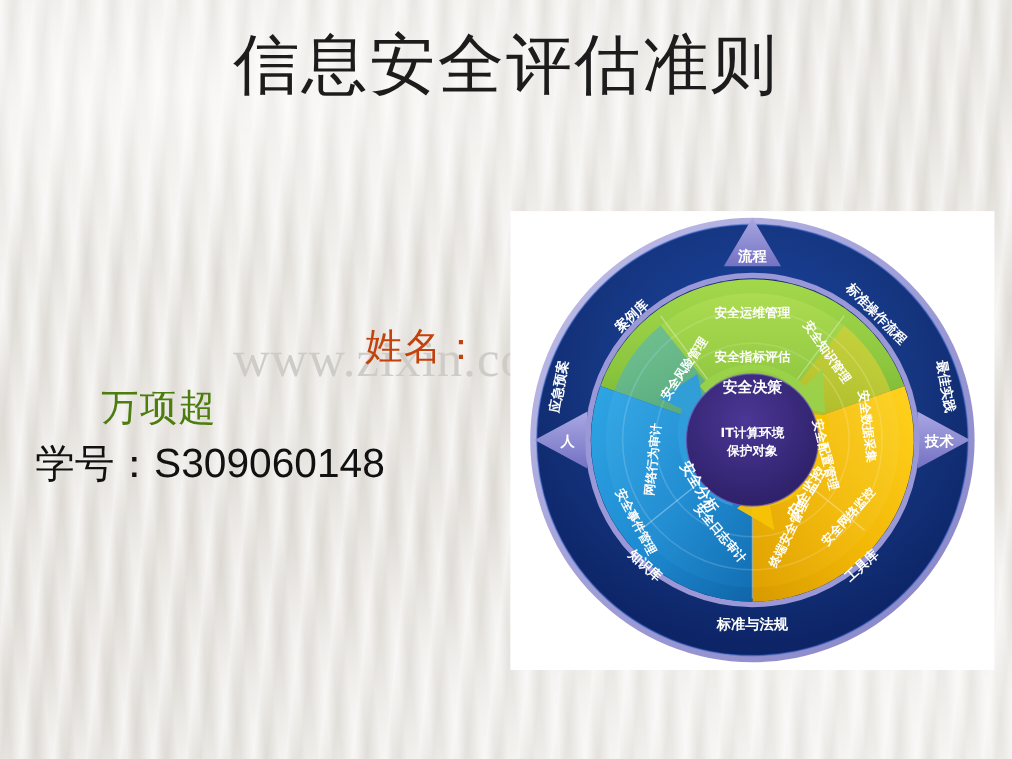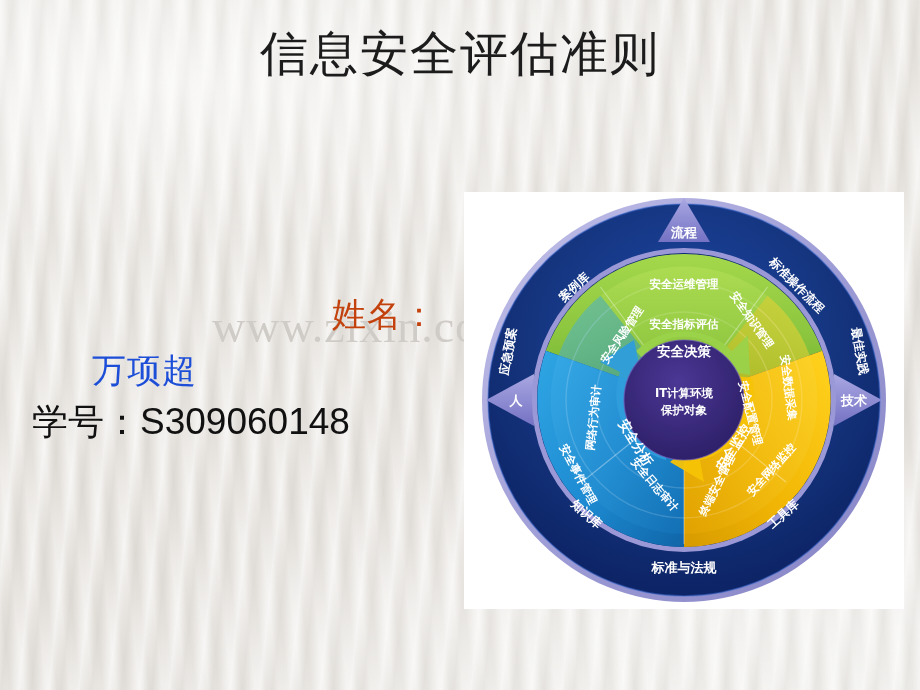--- a/index.html
+++ b/index.html
@@ -29,35 +29,35 @@
     font-family:Liberation Serif, serif;
     font-size:46px;letter-spacing:1px;
     color:#cfccc7;
     white-space:nowrap;
     user-select:none;
   }
   
   #title{
     position:absolute;left:0;right:0;top:28px;
     text-align:center;
-    font-size:48px;
+    font-size:60px;
     line-height:1.05;
     color:#1c1c1c;
     letter-spacing:2px;
     font-family:"DejaVu Serif","Liberation Serif",serif;
   }
   
   #name-line{
     position:absolute;left:332px;top:292px;
     font-size:34px;color:#c2410c;letter-spacing:1px;
     font-family:"DejaVu Serif","Liberation Serif",serif;
   }
   #person-line{
     position:absolute;left:92px;top:348px;
-    font-size:34px;color:#1d4ed8;letter-spacing:1px;
+    font-size:34px;color:#4d7c0f;letter-spacing:1px;
     font-family:"DejaVu Serif","Liberation Serif",serif;
   }
   #id-line{
     position:absolute;left:32px;top:398px;
     font-size:36px;color:#111;
     font-family:"DejaVu Serif","Liberation Serif",serif;
     white-space:nowrap;
   }
   #id-line .num{
     font-family:"Liberation Sans",sans-serif;

